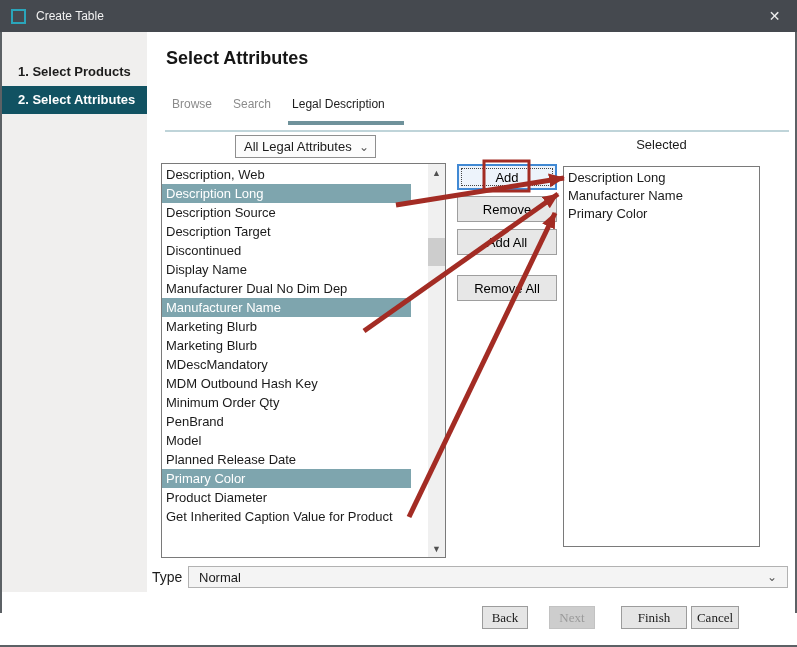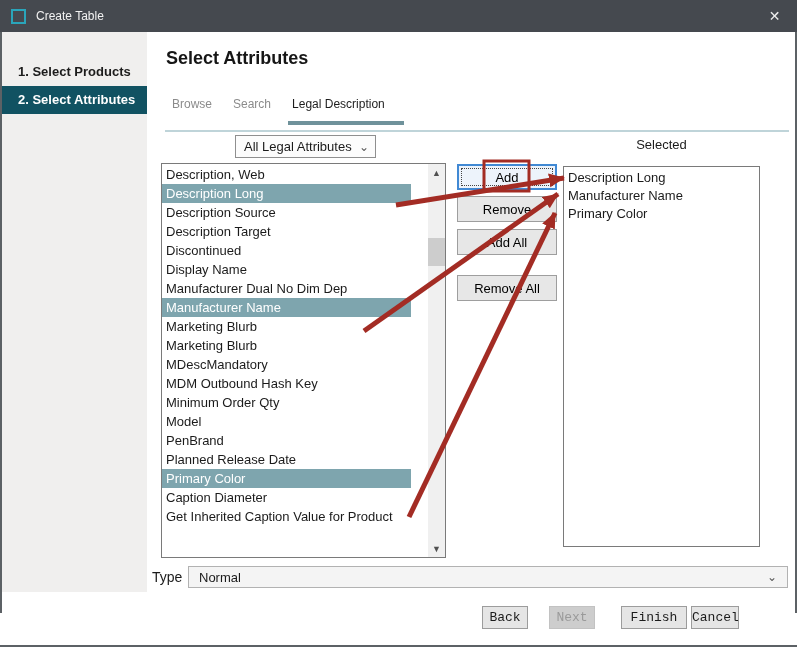--- a/index.html
+++ b/index.html
@@ -63,21 +63,21 @@
   
   #sel-list { position:absolute; left:563px; top:166px; width:197px; height:381px; border:1px solid #7a7a7a; background:#ffffff; overflow:hidden; padding-top:2px; }
   #sel-list .list-item { height:18px; line-height:18px; }
 
   
   #type-label { position:absolute; left:152px; top:569px; font-size:14px; }
   #type-combo { position:absolute; left:188px; top:566px; width:600px; height:22px; border:1px solid #b2b2b2; background:#f4f4f4; display:flex; align-items:center; padding:0 10px; }
   #type-combo .combo-label { flex:1; font-size:13px; }
 
   
-  .footer-btn { position:absolute; top:606px; height:23px; background:#e5e5e5; border:1px solid #9c9c9c; font-size:13px; font-family:Liberation Mono, monospace; text-align:center; color:#1b1b1b; }
+  .footer-btn { position:absolute; top:606px; height:23px; background:#e5e5e5; border:1px solid #9c9c9c; font-size:13px; font-family:Liberation Serif, serif; text-align:center; color:#1b1b1b; }
   #btn-back { left:482px; width:46px; }
   #btn-next { left:549px; width:46px; background:#cdcdcd; border:1px solid #c2c2c2; color:#9a9a9a; }
   #btn-finish { left:621px; width:66px; }
   #btn-cancel { left:691px; width:48px; }
 
   
   #annotation-overlay { position:absolute; left:0; top:0; width:797px; height:647px; z-index:10; pointer-events:none; }
 </style>
 </head>
 <body>
@@ -126,25 +126,25 @@
         <div class="list-item">Description Target</div>
         <div class="list-item">Discontinued</div>
         <div class="list-item">Display Name</div>
         <div class="list-item">Manufacturer Dual No Dim Dep</div>
         <div class="list-item selected">Manufacturer Name</div>
         <div class="list-item">Marketing Blurb</div>
         <div class="list-item">Marketing Blurb</div>
         <div class="list-item">MDescMandatory</div>
         <div class="list-item">MDM Outbound Hash Key</div>
         <div class="list-item">Minimum Order Qty</div>
+        <div class="list-item">PenBrand</div>
         <div class="list-item">Model</div>
-        <div class="list-item">PenBrand</div>
         <div class="list-item">Planned Release Date</div>
         <div class="list-item selected">Primary Color</div>
-        <div class="list-item">Caption Diameter</div>
+        <div class="list-item">Product Diameter</div>
         <div class="list-item">Get Inherited Caption Value for Product</div>
       </div>
     <div id="attr-scrollbar">
       <div id="sb-up" class="sb-arrow">▲</div>
       <div id="sb-thumb"></div>
       <div id="sb-down" class="sb-arrow">▼</div>
     </div>
   </div>
 
   <button id="btn-add" class="xfer-btn">Add</button>

